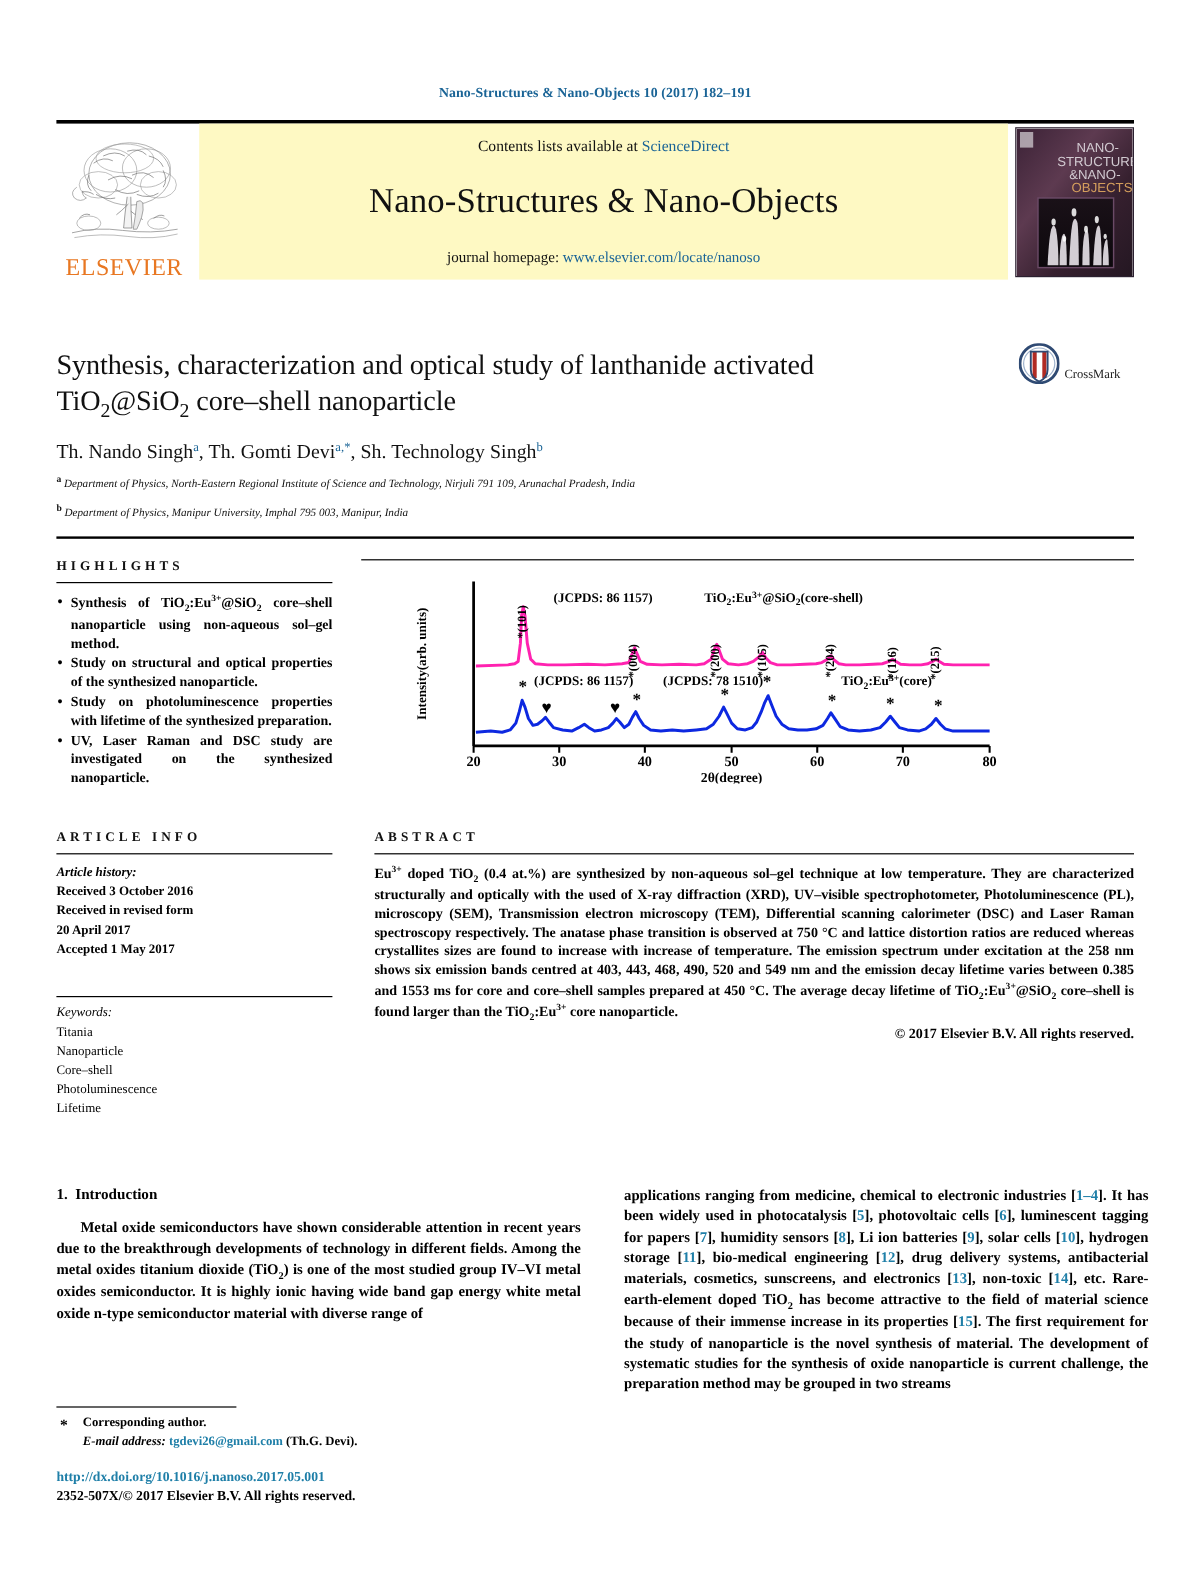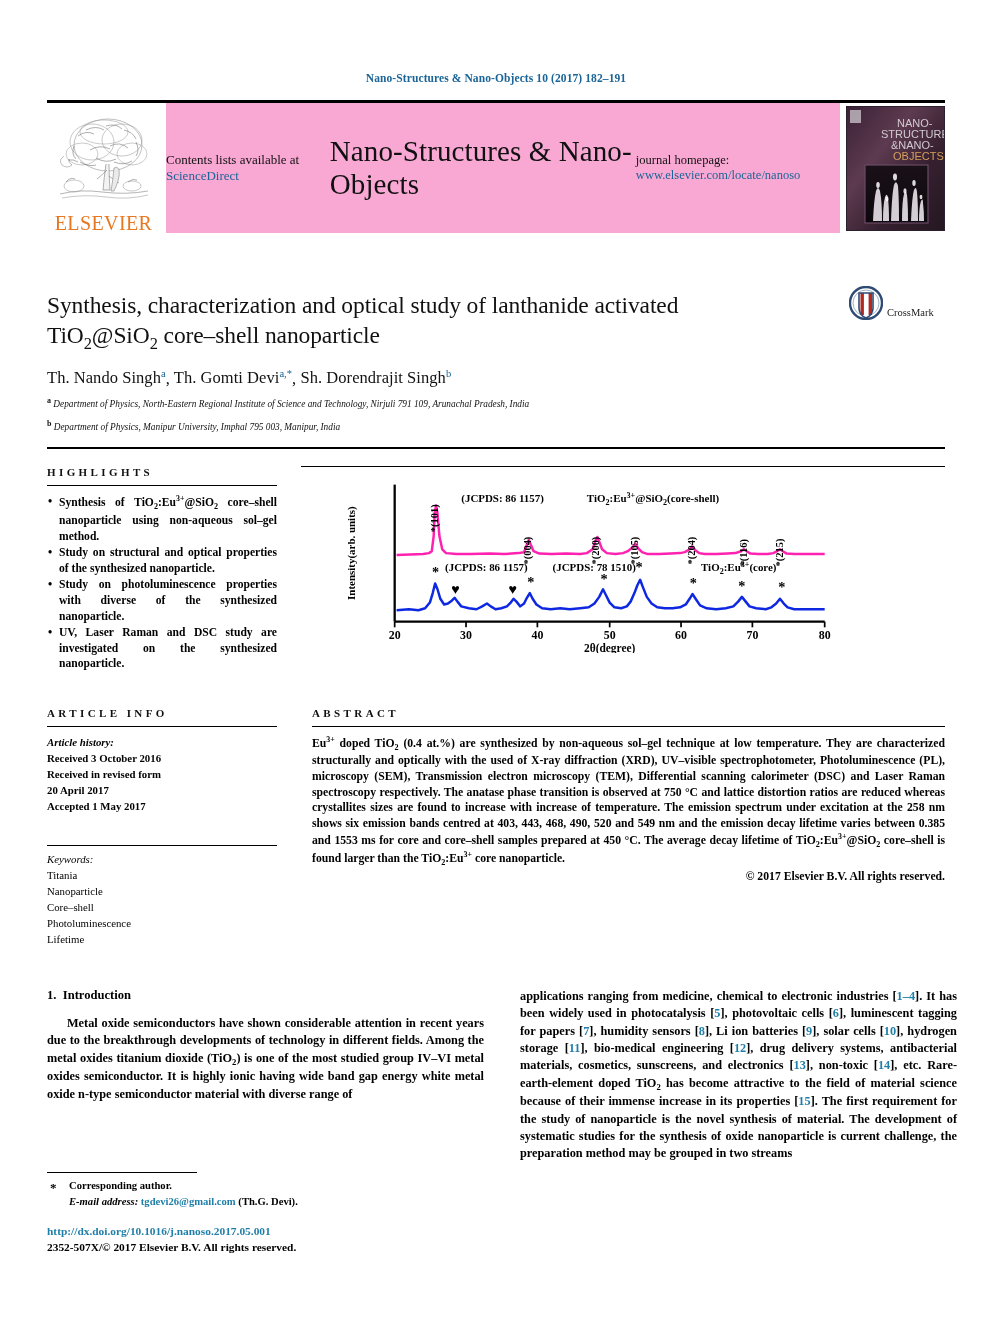--- a/index.html
+++ b/index.html
@@ -65,25 +65,25 @@
     font-family: "Liberation Serif", serif;
     font-size: 20px;
     letter-spacing: 0.4px;
     color: #E87722;
     font-weight: 400;
     line-height: 1;
     margin-top: 1px;
   }
   .contents-box {
     flex: 1 1 auto;
-    background: #f9a8d4;
+    background: #fef9c3;
     margin-left: 6px;
     margin-right: 6px;
     display: flex;
-    flex-direction: row;
+    flex-direction: column;
     justify-content: space-between;
     align-items: center;
     padding: 11px 0 11px 0;
   }
   .contents-line {
     font-size: 13px;
     color: #111;
   }
   .contents-line a { color: #1a6496; text-decoration: none; }
   .journal-name {
@@ -412,39 +412,39 @@
           <rect x="19.6" y="7" width="3.4" height="22" fill="#b02a23"></rect>
           <path d="M10 7 h14 v15 q0 7 -7 10 q-7 -3 -7 -10 z" fill="none" stroke="#2f4a73" stroke-width="1.6"></path>
         </svg>
         <span class="crossmark-label">CrossMark</span>
       </div>
     </div>
 
     <div class="authors">
       <span><span>Th. Nando Singh</span><sup>a</sup></span>,
       <span><span>Th. Gomti Devi</span><sup>a,*</sup></span>,
-      <span><span>Sh. Dorendrajit Singh</span><sup>b</sup></span>
+      <span><span>Sh. Technology Singh</span><sup>b</sup></span>
     </div>
 
     <div class="affil"><sup>a</sup> <span>Department of Physics, North-Eastern Regional Institute of Science and Technology, Nirjuli 791 109, Arunachal Pradesh, India</span></div>
     <div class="affil"><sup>b</sup> <span>Department of Physics, Manipur University, Imphal 795 003, Manipur, India</span></div>
 
     <div class="rule-strong"></div>
   </div>
 
   <div class="infoarea">
     <div class="sectcols">
 
       <div class="col-left">
         <div class="sect-head">HIGHLIGHTS</div>
         <div class="hr-thin"></div>
         <ul class="highlights">
           <li>Synthesis of TiO<sub>2</sub>:Eu<sup>3+</sup>@SiO<sub>2</sub> core–shell nanoparticle using non-aqueous sol–gel method.</li>
           <li>Study on structural and optical properties of the synthesized nanoparticle.</li>
-          <li>Study on photoluminescence properties with diverse of the synthesized nanoparticle.</li>
+          <li>Study on photoluminescence properties with lifetime of the synthesized preparation.</li>
           <li>UV, Laser Raman and DSC study are investigated on the synthesized nanoparticle.</li>
         </ul>
       </div>
 
       <div class="col-right">
         <div class="hr-thin"></div>
 
         <svg class="ga-figure" viewBox="0 0 600 185" width="100%" height="176">
 
           <line x1="60" y1="8" x2="60" y2="152" stroke="#000" stroke-width="2.4"></line>

